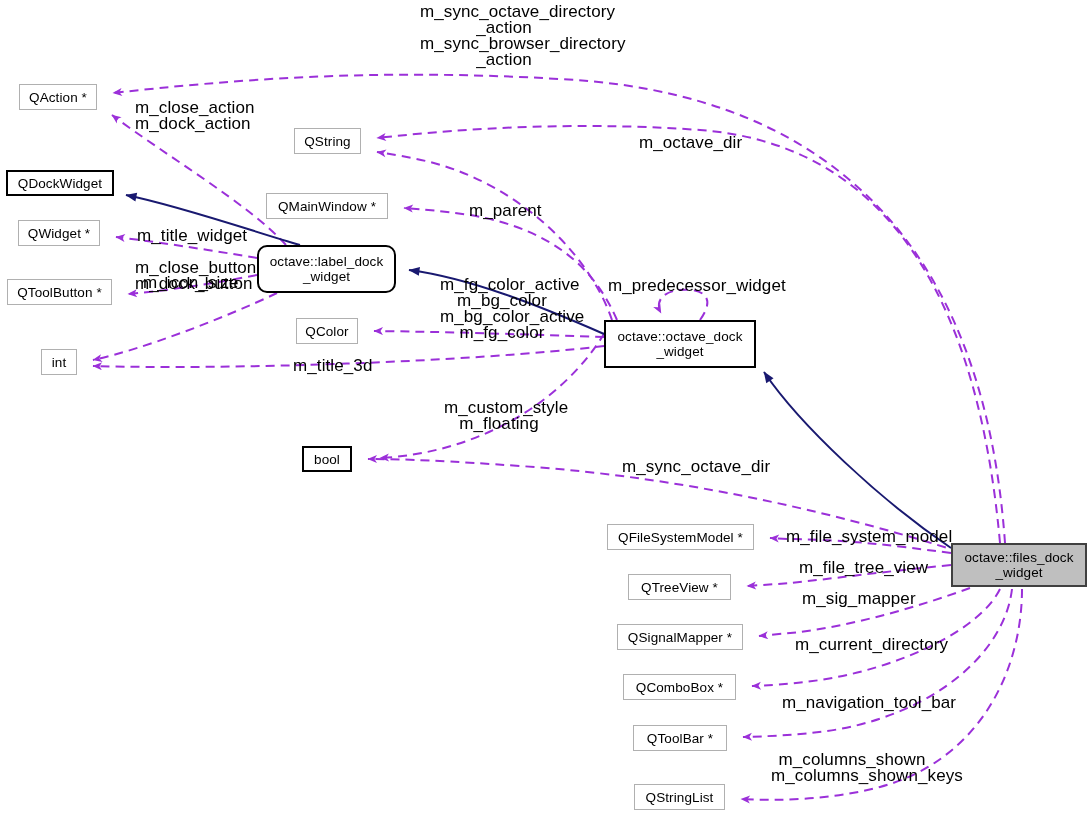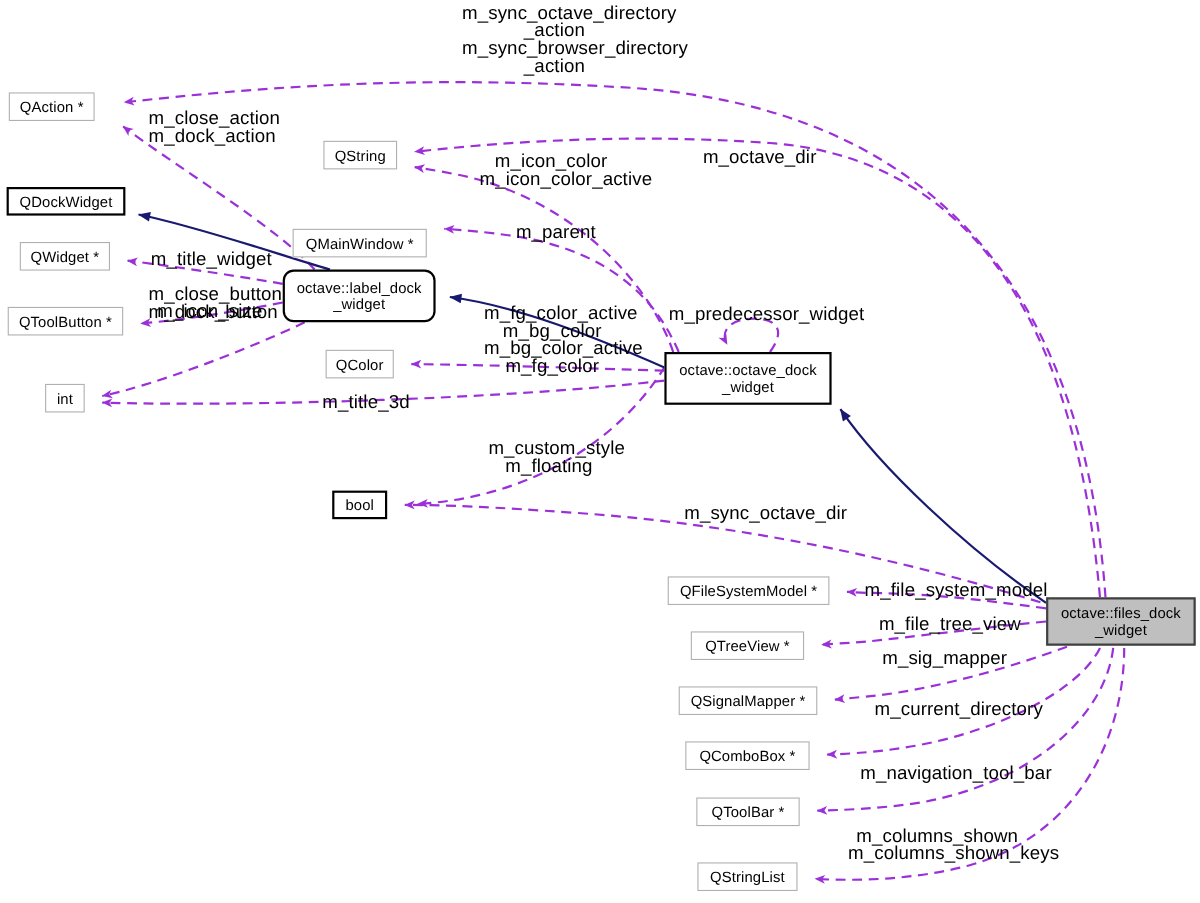--- a/index.html
+++ b/index.html
@@ -116,33 +116,33 @@
     <g fill="none" stroke="#191970" stroke-width="2" marker-end="url(#arrow-inherit)">
 
       <path d="M 300,245 C 255,232 180,206 126,195"></path>
 
       <path d="M 604,334 C 540,306 470,278 409,270"></path>
 
       <path d="M 951,548 C 880,500 800,425 764,372"></path>
     </g>
   </svg>
 
-  <div class="node plain" style="left:8px;top:84px;width:78px;height:26px;">QAction *</div>
+  <div class="node plain" style="left:19px;top:84px;width:78px;height:26px;">QAction *</div>
 
   <div class="node strong" style="left:6px;top:170px;width:108px;height:26px;">QDockWidget</div>
 
   <div class="node plain" style="left:18px;top:220px;width:82px;height:26px;">QWidget *</div>
 
   <div class="node plain" style="left:7px;top:279px;width:105px;height:26px;">QToolButton *</div>
 
   <div class="node plain" style="left:41px;top:349px;width:36px;height:26px;">int</div>
 
   <div class="node plain" style="left:294px;top:128px;width:67px;height:26px;">QString</div>
 
-  <div class="node plain" style="left:266px;top:208px;width:122px;height:26px;">QMainWindow *</div>
+  <div class="node plain" style="left:266px;top:193px;width:122px;height:26px;">QMainWindow *</div>
 
   <div class="node strong" style="left:257px;top:245px;width:139px;height:48px;border-radius:10px;">octave::label_dock
 _widget</div>
 
   <div class="node plain" style="left:296px;top:318px;width:62px;height:26px;">QColor</div>
 
   <div class="node strong" style="left:302px;top:446px;width:50px;height:26px;">bool</div>
 
   <div class="node strong" style="left:604px;top:320px;width:152px;height:48px;">octave::octave_dock
 _widget</div>
@@ -163,22 +163,20 @@
 _widget</div>
 
   <div class="edge-label" style="left:420px;top:4px;width:168px;">m_sync_octave_directory
 _action
 m_sync_browser_directory
 _action</div>
 
   <div class="edge-label" style="left:135px;top:100px;width:110px;">m_close_action
 m_dock_action</div>
 
-  <div class="edge-label" style="left:436px;top:139px;width:130px;">m_icon_color
-m_icon_color_active</div>
 
   <div class="edge-label" style="left:639px;top:135px;width:90px;">m_octave_dir</div>
 
   <div class="edge-label" style="left:469px;top:203px;width:66px;">m_parent</div>
 
   <div class="edge-label" style="left:137px;top:228px;width:100px;">m_title_widget</div>
 
   <div class="edge-label" style="left:135px;top:260px;width:110px;">m_close_button
 m_dock_button</div>
 

